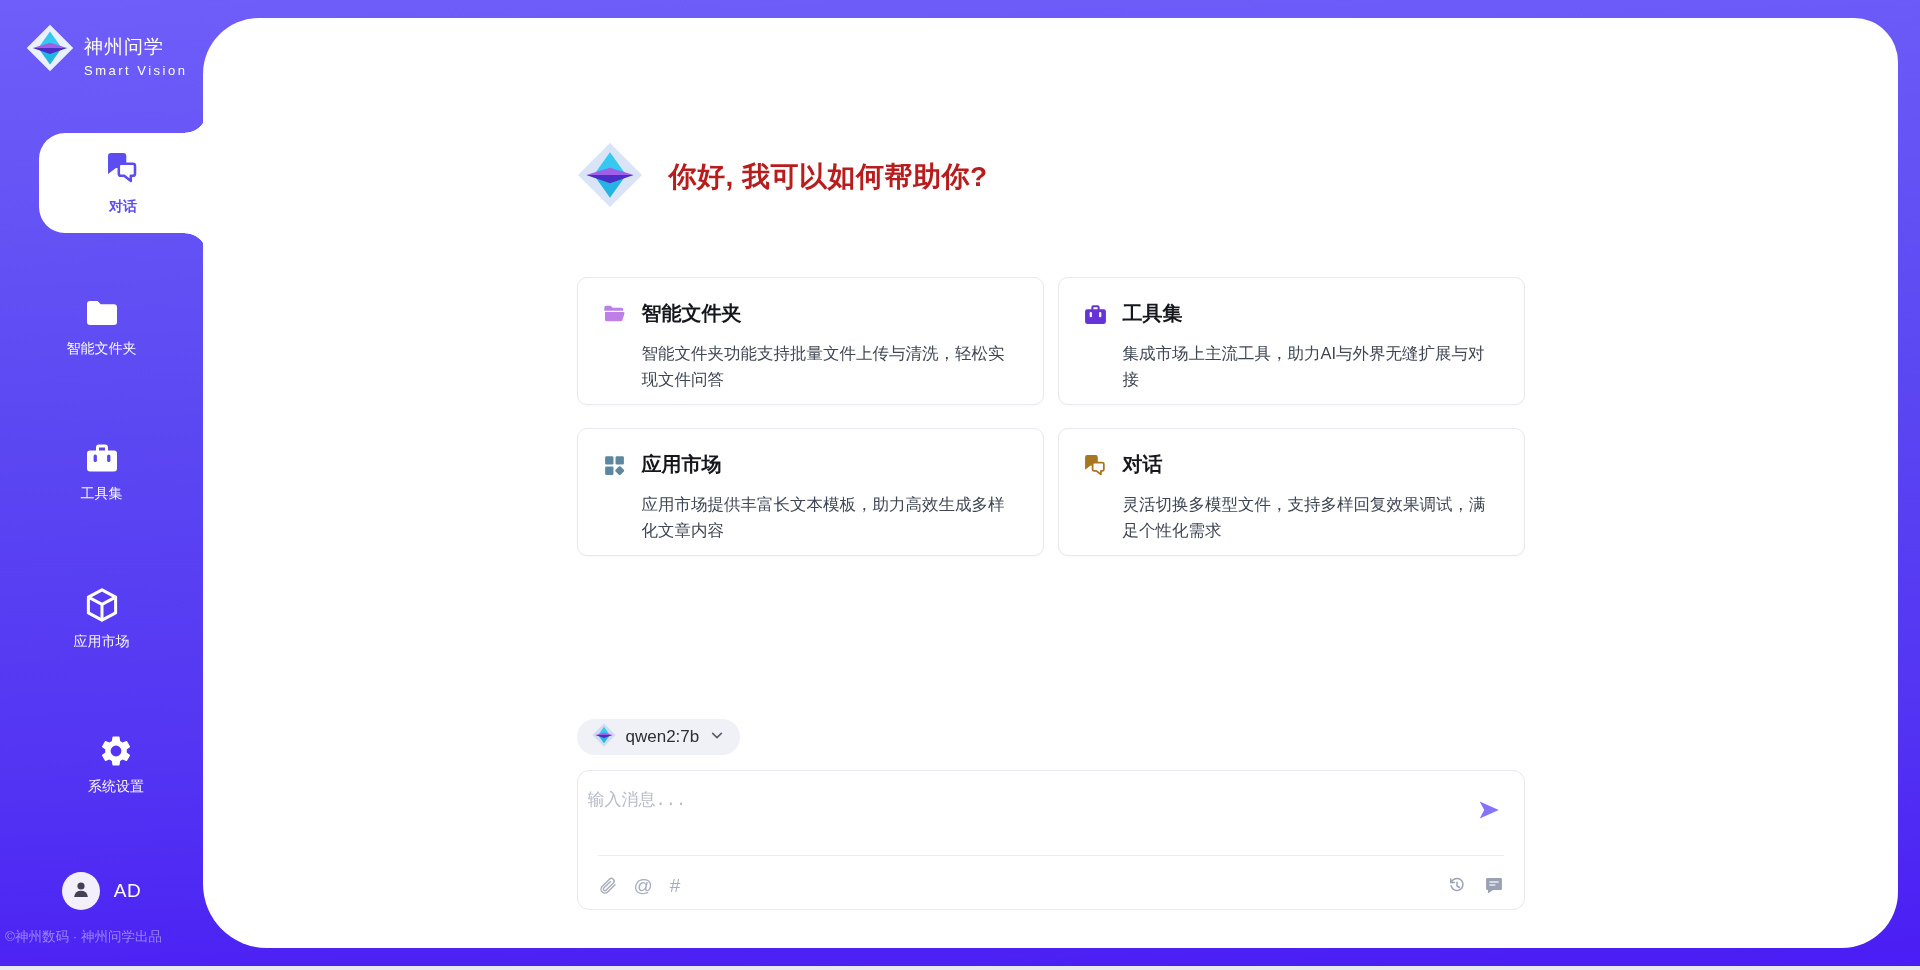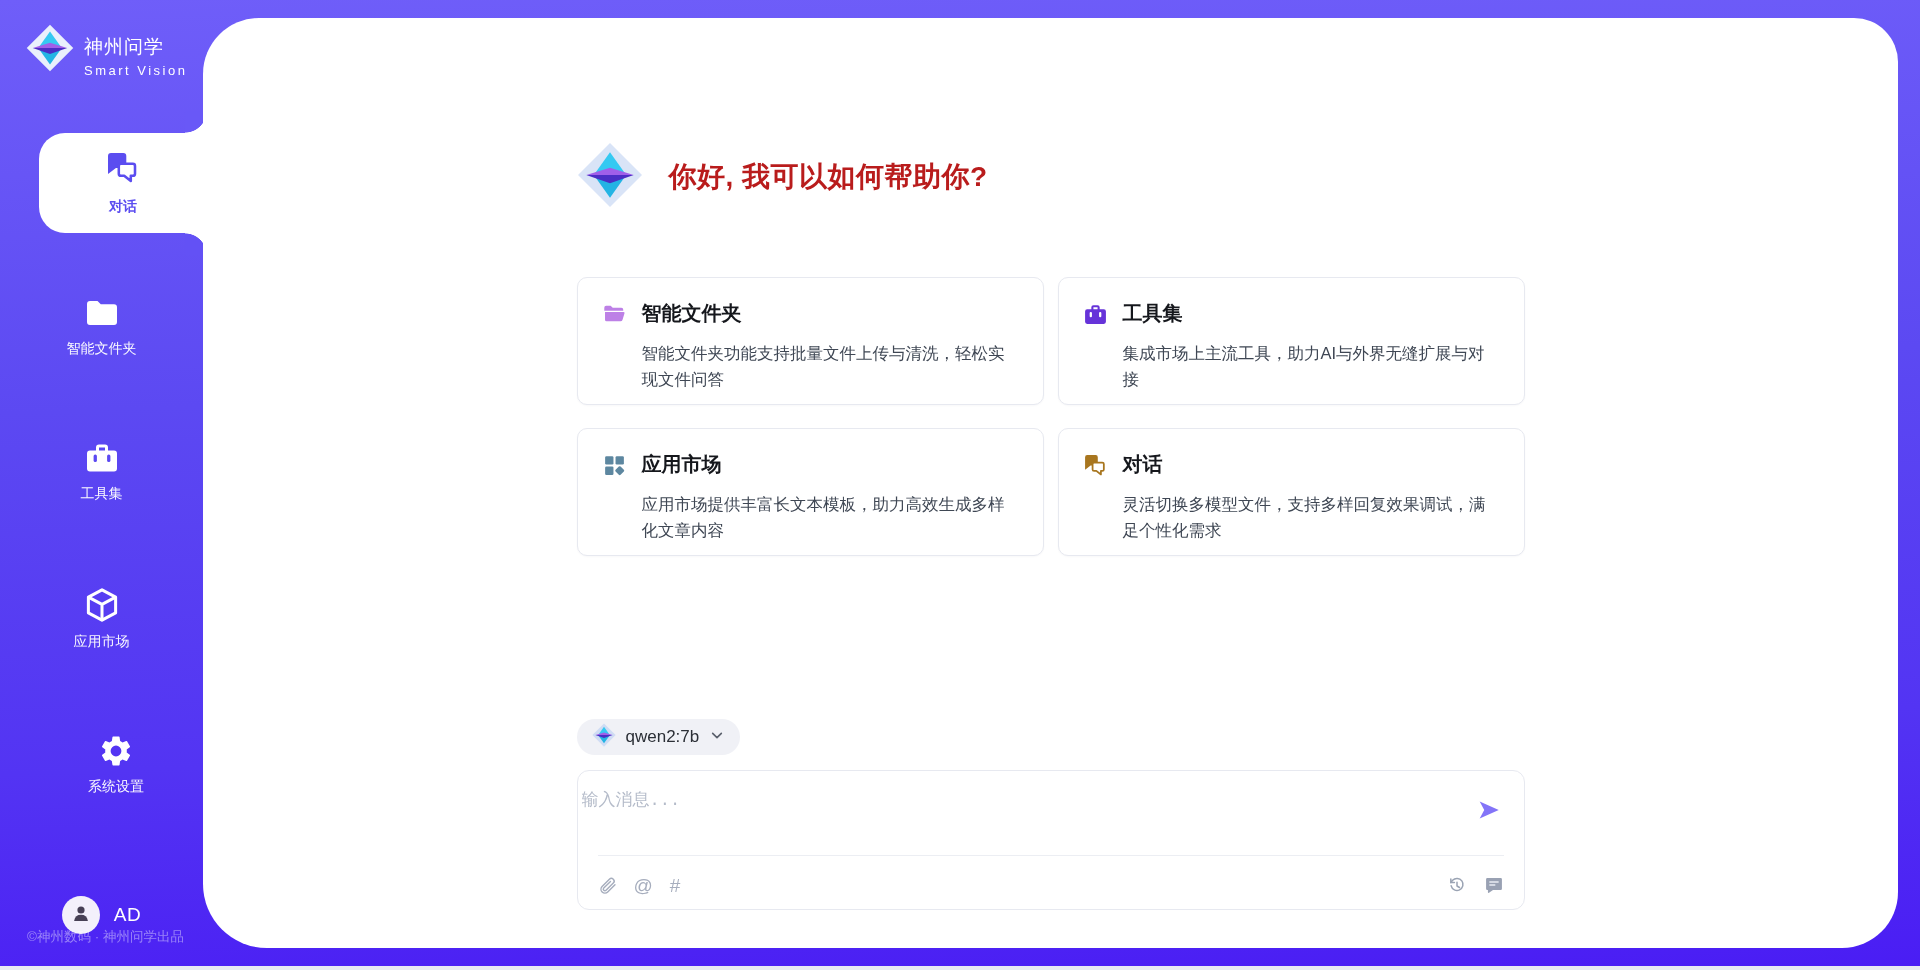--- a/index.html
+++ b/index.html
@@ -29,25 +29,25 @@
   .nav-active { position:absolute; left:39px; top:133px; width:168px; height:100px;
                 background:#fff; border-radius:26px 0 0 26px; display:flex; flex-direction:column;
                 align-items:center; justify-content:center; gap:8px; cursor:pointer; }
   .nav-active::before { content:""; position:absolute; right:0; top:-22px; width:22px; height:22px;
       background:radial-gradient(circle at 0 0, #6958f7 0 21.2px, #fff 21.9px); }
   .nav-active::after  { content:""; position:absolute; right:0; bottom:-22px; width:22px; height:22px;
       background:radial-gradient(circle at 0 100%, #6351f5 0 21.2px, #fff 21.9px); }
   .nav-active .lbl { color:#5b4df0; font-size:14px; font-weight:600; }
 
   .user-row { position:absolute; top:872px; left:0; width:203px; display:flex;
-              align-items:center; justify-content:center; gap:14px; cursor:pointer;margin-top:24px; }
+              align-items:center; justify-content:center; gap:14px; cursor:pointer; }
   .avatar { width:38px; height:38px; border-radius:50%; background:#f3f0fb;
             display:flex; align-items:center; justify-content:center; }
   .user-name { color:#fff; font-size:19px; letter-spacing:.5px; }
-  .side-footer { position:absolute; top:928px; left:27px; color:rgba(255,255,255,.42); font-size:13.5px; }
+  .side-footer { position:absolute; top:928px; left:5px; color:rgba(255,255,255,.42); font-size:13.5px; }
 
   
   .greeting { position:absolute; top:124px; left:0; display:flex; align-items:center; gap:26px; }
   .greeting h1 { font-size:28px; font-weight:700; color:#b91c1c; letter-spacing:.5px; }
 
   
   .cards { position:absolute; top:259px; left:0; display:grid;
            grid-template-columns:467px 467px; column-gap:14px; row-gap:23px; }
   .card { height:128px; background:#fff; border:1px solid #e7e9f0; border-radius:10px;
           padding:22px 24px; display:grid; grid-template-columns:40px 1fr;
@@ -59,21 +59,21 @@
 
   
   .model-pill { position:absolute; top:701px; left:0; height:36px; display:inline-flex;
                 align-items:center; gap:10px; background:#f0f1f6; border-radius:18px;
                 padding:0 15px; cursor:pointer; }
   .model-name { font-size:17px; color:#2b2f36; }
 
   
   .composer { position:absolute; top:752px; left:0; width:948px; height:140px;
               background:#fff; border:1px solid #e7e9f0; border-radius:12px; }
-  .composer textarea { position:absolute; top:17px; left:4px; width:850px; height:56px;
+  .composer textarea { position:absolute; top:17px; left:10px; width:850px; height:56px;
               border:none; outline:none; resize:none; font-family:Liberation Mono, monospace;
               font-size:17px; color:#ec4899; background:transparent; }
   .composer textarea::placeholder { color:#b4bbc9; }
   .send-btn { position:absolute; top:26px; right:22px; width:26px; height:26px; cursor:pointer; }
   .composer .divider { position:absolute; top:84px; left:20px; right:20px; height:1px; background:#eceef3; }
   .composer-toolbar { position:absolute; bottom:14px; left:20px; right:20px;
                       display:flex; align-items:center; justify-content:space-between; }
   .tool-group { display:flex; align-items:center; gap:17px; }
   .tool-glyph { font-size:19px; color:#a6adbd; line-height:1; cursor:pointer; }
   .tool-btn { cursor:pointer; display:flex; }

